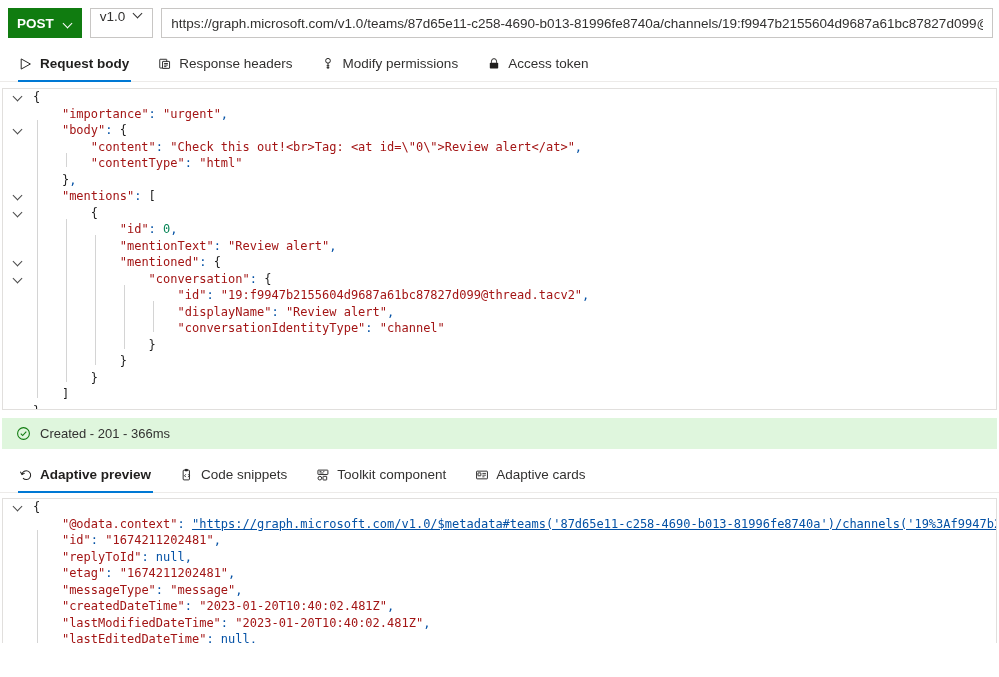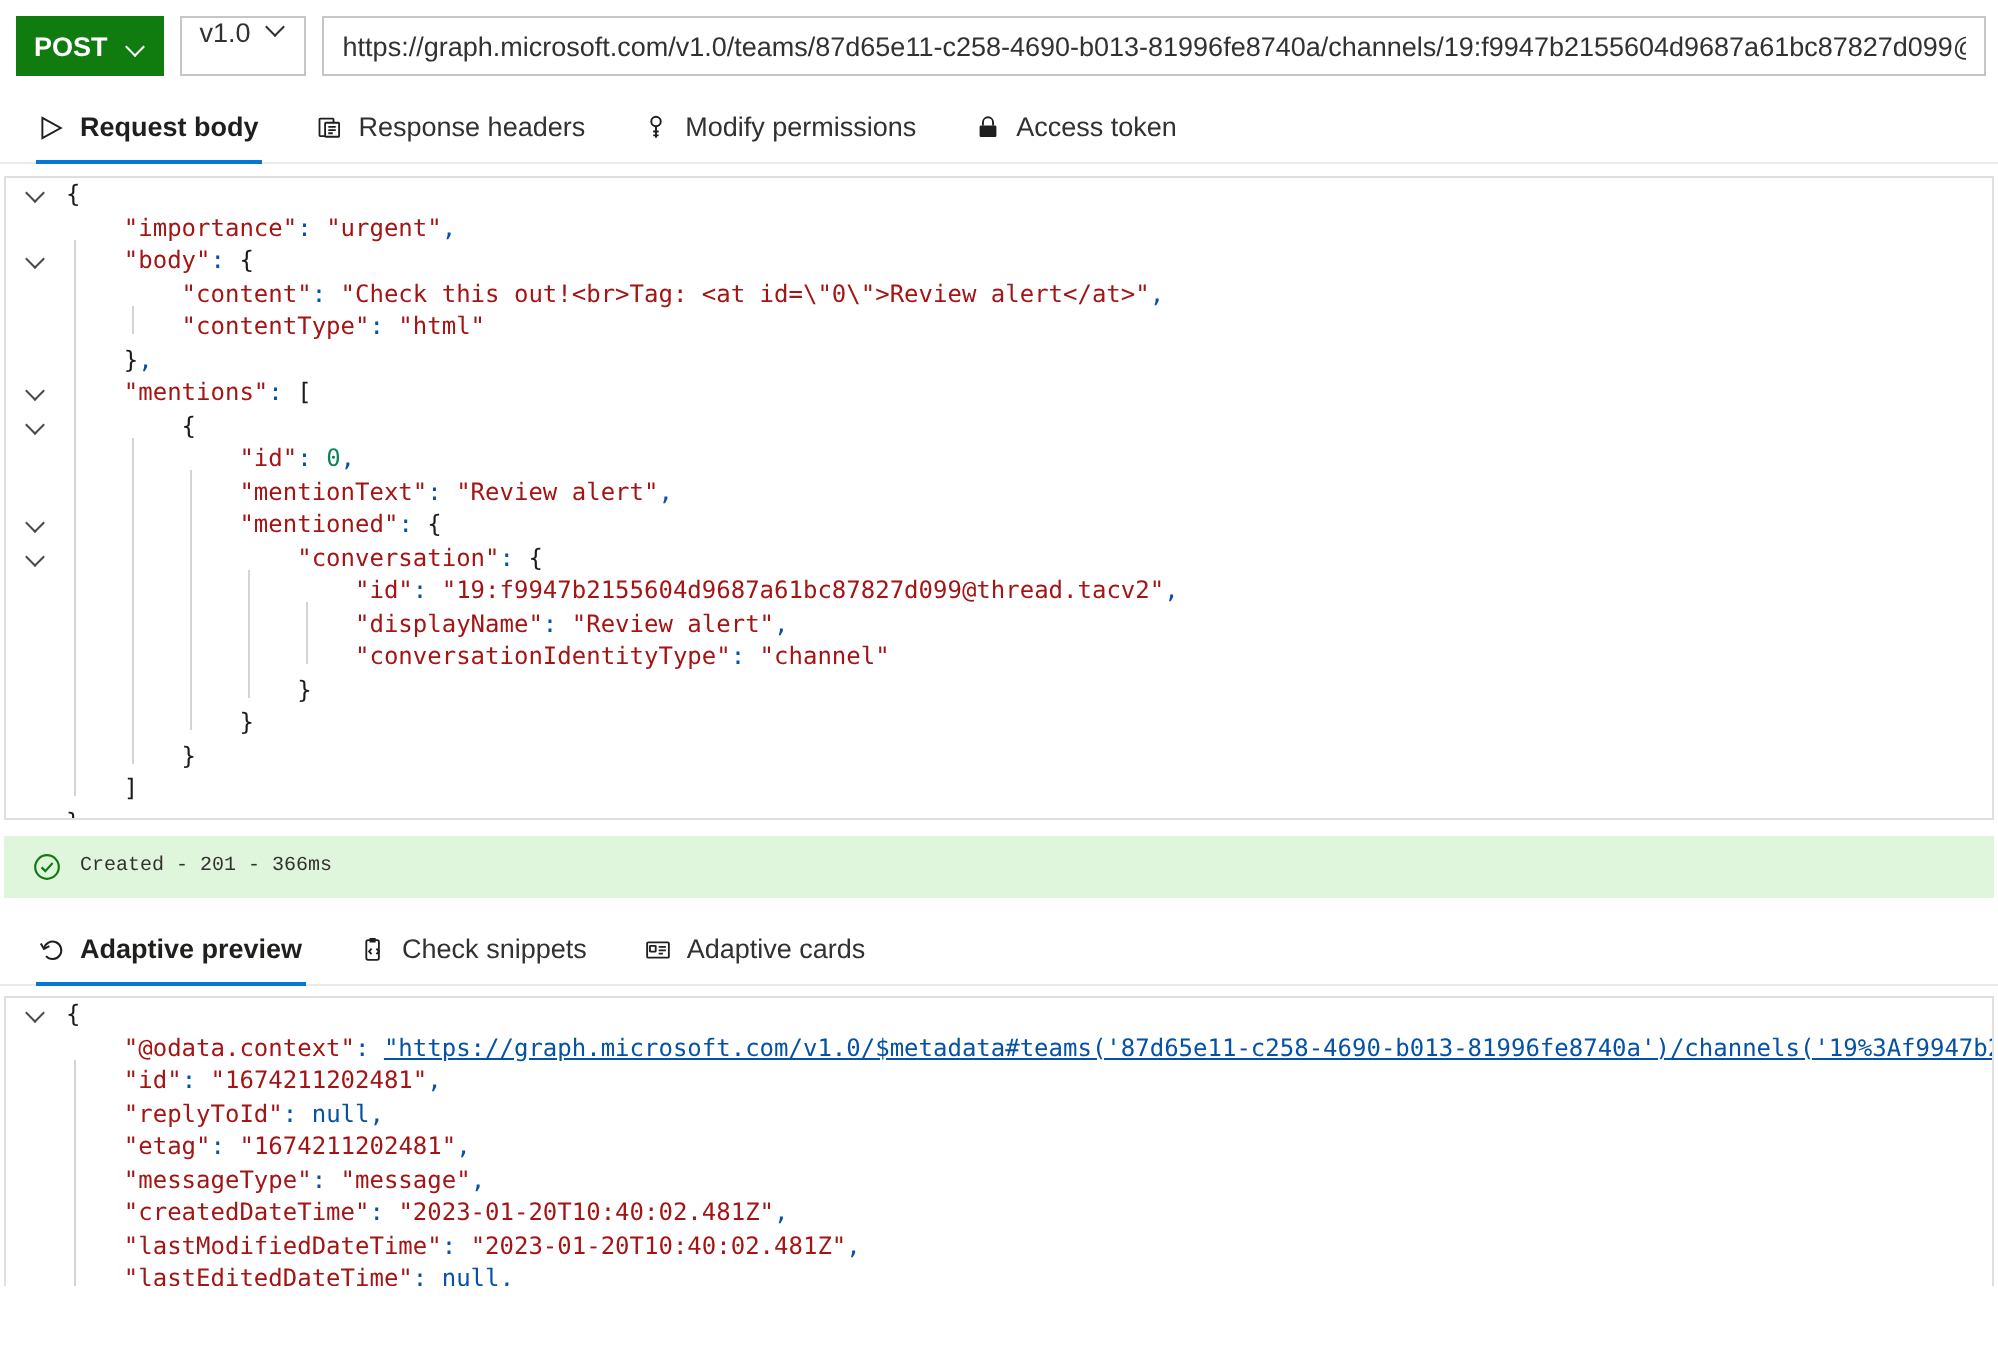--- a/index.html
+++ b/index.html
@@ -139,21 +139,21 @@
 
   
   .status-banner {
     height: 31px; margin: 8px 2px 0 2px;
     background: #dff6dd;
     display: flex; align-items: center; gap: 9px;
     padding-left: 14px;
     border: none;
   }
   .status-ico { width: 15px; height: 15px; flex:none; color:#107c10; }
-  .status-text { font-size: 10px; color: #323130; font-family: Liberation Mono, monospace;}
+  .status-text { font-size: 13px; color: #323130; font-family: Liberation Sans, sans-serif;}
 </style>
 </head>
 <body>
 
 <div class="app">
 
   <div class="request-bar">
     <div class="method-btn">
       <span>POST</span>
       <span class="chev"></span>
@@ -238,23 +238,34 @@
 
 
     <div class="tab">
       <span class="tab-ico">
         <svg width="14" height="14" viewBox="0 0 16 16" fill="none" stroke="currentColor" stroke-width="1.05">
           <path d="M4.6 2.4h5.2a1 1 0 0 1 1 1v9.2a1 1 0 0 1-1 1H4.6a1 1 0 0 1-1-1V3.4a1 1 0 0 1 1-1z"></path>
           <path d="M6 1.6h2.4v1.6H6z" fill="currentColor"></path>
           <path d="M6.6 7.2 5.2 8.8l1.4 1.6M9.4 7.2l1.4 1.6-1.4 1.6"></path>
         </svg>
       </span>
-      <span>Check snippets</span>
-    </div>
-
+      <span>Code snippets</span>
+    </div>
+
+    <div class="tab">
+      <span class="tab-ico">
+        <svg width="14" height="14" viewBox="0 0 16 16" fill="none" stroke="currentColor" stroke-width="1.05">
+          <rect x="2.2" y="2.4" width="11.4" height="5" rx="0.5"></rect>
+          <path d="M4 4.1h2.2M4 5.7h4.6M8.2 4.1h1.4" stroke-width="0.95"></path>
+          <circle cx="4.4" cy="11.6" r="2.1"></circle>
+          <rect x="8" y="9.5" width="4.2" height="4.2" rx="0.5"></rect>
+        </svg>
+      </span>
+      <span>Toolkit component</span>
+    </div>
 
     <div class="tab">
       <span class="tab-ico">
         <svg width="14" height="14" viewBox="0 0 16 16" fill="none" stroke="currentColor" stroke-width="1.05">
           <rect x="1.8" y="3.6" width="12.4" height="8.8" rx="0.6"></rect>
           <rect x="3.4" y="5.6" width="3.3" height="3.3" rx="0.3"></rect>
           <path d="M8.4 6.2h4.1M8.4 8.2h4.1M8.4 10.1h2.4" stroke-width="0.95"></path>
         </svg>
       </span>
       <span>Adaptive cards</span>

